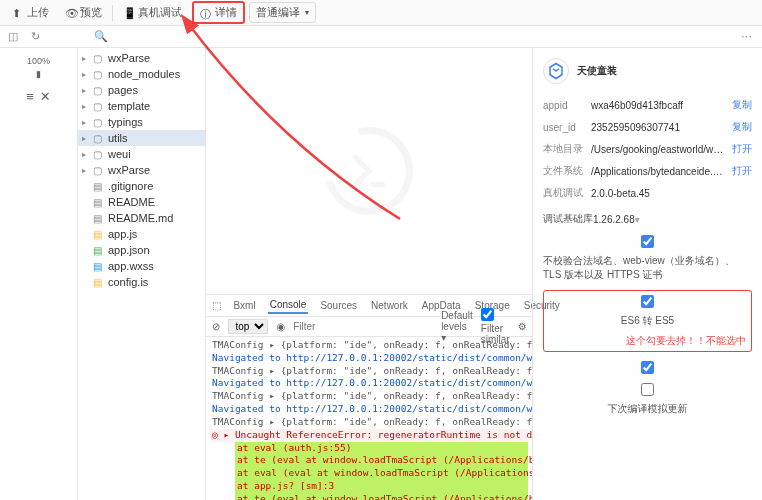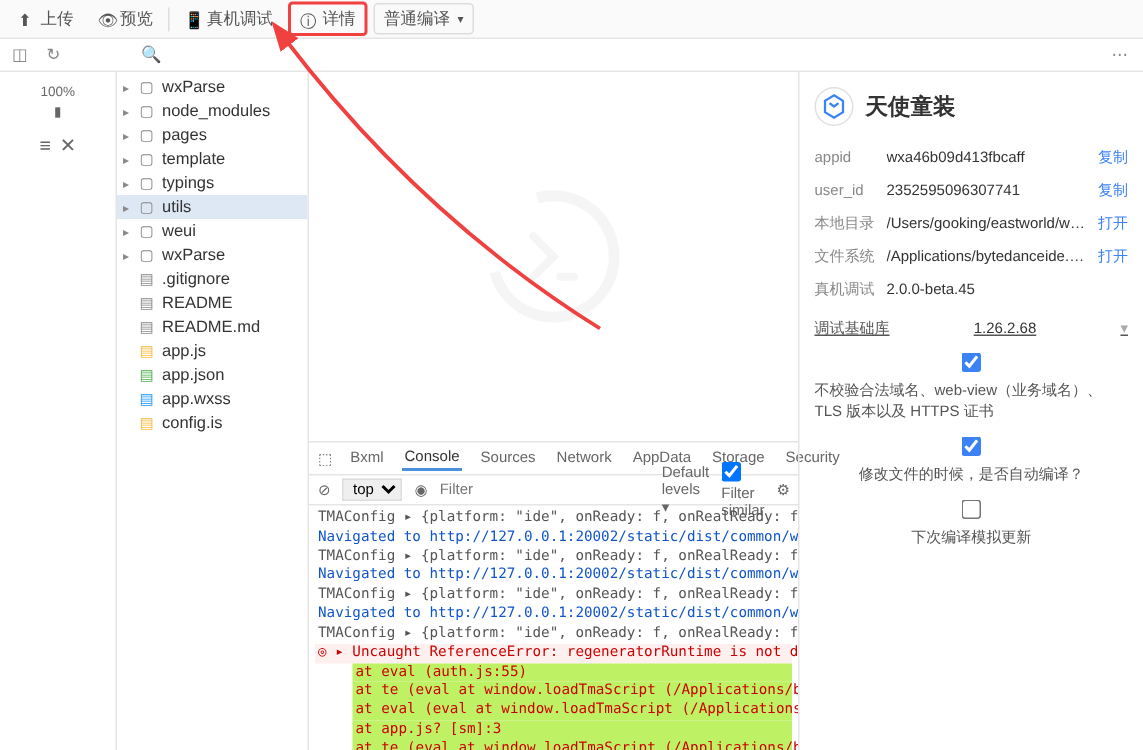--- a/index.html
+++ b/index.html
@@ -39,30 +39,30 @@
 .console-filter select { border: 1px solid #ddd; font-size: 10px; padding: 0 2px; }
 .console-log { flex: 1; overflow: auto; font-family: Menlo, Consolas, monospace; font-size: 9.5px; line-height: 1.35; padding: 2px 4px; }
 .log-line { white-space: nowrap; padding: 0 2px; }
 .log-nav { color: #1155cc; }
 .log-obj { color: #555; }
 .log-err-hdr { color: #cc0000; background: #fff0f0; }
 .log-err { color: #cc0000; background: #bef264; margin-left: 25px; }
 .right-panel { width: 230px; border-left: 1px solid #e5e5e5; padding: 10px 10px; overflow-y: auto; }
 .rp-header { display: flex; align-items: center; gap: 8px; margin-bottom: 14px; }
 .rp-logo { width: 26px; height: 26px; border-radius: 50%; border: 1px solid #e0e0e0; display: flex; align-items: center; justify-content: center; color: #3b82f6; }
-.rp-title { font-size: 15px; font-weight: 600; }
+.rp-title { font-size: 10px; font-weight: 600; }
 .rp-row { display: flex; align-items: center; font-size: 10px; margin-bottom: 8px; gap: 4px; }
 .rp-label { width: 44px; color: #888; flex-shrink: 0; }
 .rp-value { flex: 1; color: #333; white-space: nowrap; overflow: hidden; text-overflow: ellipsis; }
 .rp-action { color: #3b82f6; cursor: pointer; flex-shrink: 0; }
 .rp-buttons { display: flex; gap: 0; margin: 12px 0; }
 .rp-buttons button { flex: 1; padding: 5px 0; font-size: 11px; border: 1px solid #ccc; background: #fff; cursor: pointer; }
 .rp-buttons button.primary { background: #888; color: #fff; border-color: #888; }
 .rp-section { margin-top: 12px; }
-.rp-section-row { display: flex; align-items: center; justify-content: space-between; font-size: 10px; color: #555; margin-bottom: 8px; text-decoration: underline; }
+.rp-section-row { display: flex; align-items: center; font-size: 10px; color: #555; margin-bottom: 8px; }
 .rp-check { display: flex; align-items: center; gap: 6px; font-size: 10px; color: #555; margin-bottom: 8px; line-height: 1.4; flex-direction: column; }
 .rp-check input { margin-top: 1px; accent-color: #3b82f6; }
 .rp-highlight { border: 1.5px solid #f04040; border-radius: 3px; padding: 3px 5px; }
 .rp-annotation { color: #f04040; font-size: 10px; }
 .arrow-svg { position: absolute; pointer-events: none; z-index: 50; }
 </style>
 </head>
 <body>
 
 <div class="top-toolbar">
@@ -275,23 +275,27 @@
       <div class="rp-section-row">
         <span>调试基础库</span>
         <span style="color:#333;">1.26.2.68</span>
         <span style="color:#aaa;">▾</span>
       </div>
     </div>
     <div class="rp-check">
         <input type="checkbox" checked="" style="">
         <span>不校验合法域名、web-view（业务域名）、TLS 版本以及 HTTPS 证书</span>
       </div>
+    <div class="rp-check rp-highlight">
+      <input type="checkbox" checked="" style="">
+      <span>ES6 转 ES5</span>
+      <span class="rp-annotation" style="margin-left:auto;">这个勾要去掉！！不能选中</span>
+    </div>
     <div class="rp-check">
         <input type="checkbox" checked="" style="">
-        <span>修改文件的时候，是否自动编译？</span>
       </div>
     <div class="rp-check">
         <input type="checkbox" style="">
         <span>下次编译模拟更新</span>
       </div>
   </div>
 </div>
 
 <svg class="arrow-svg" style="left:160px;top:14px;" width="260" height="230">
   <defs>

